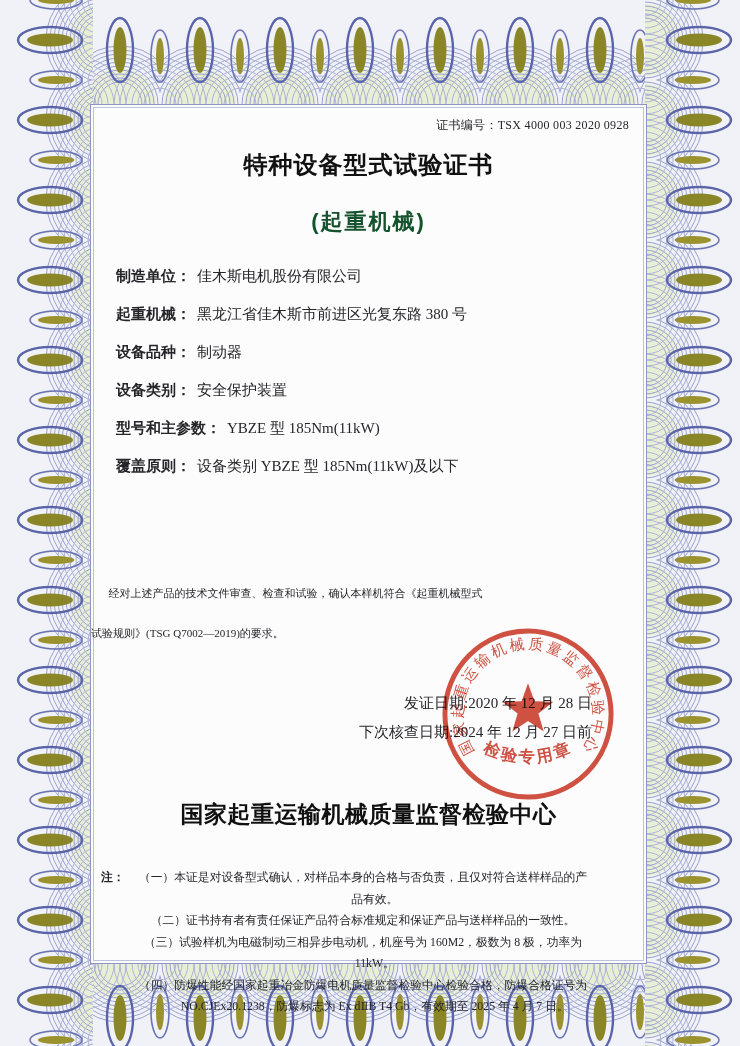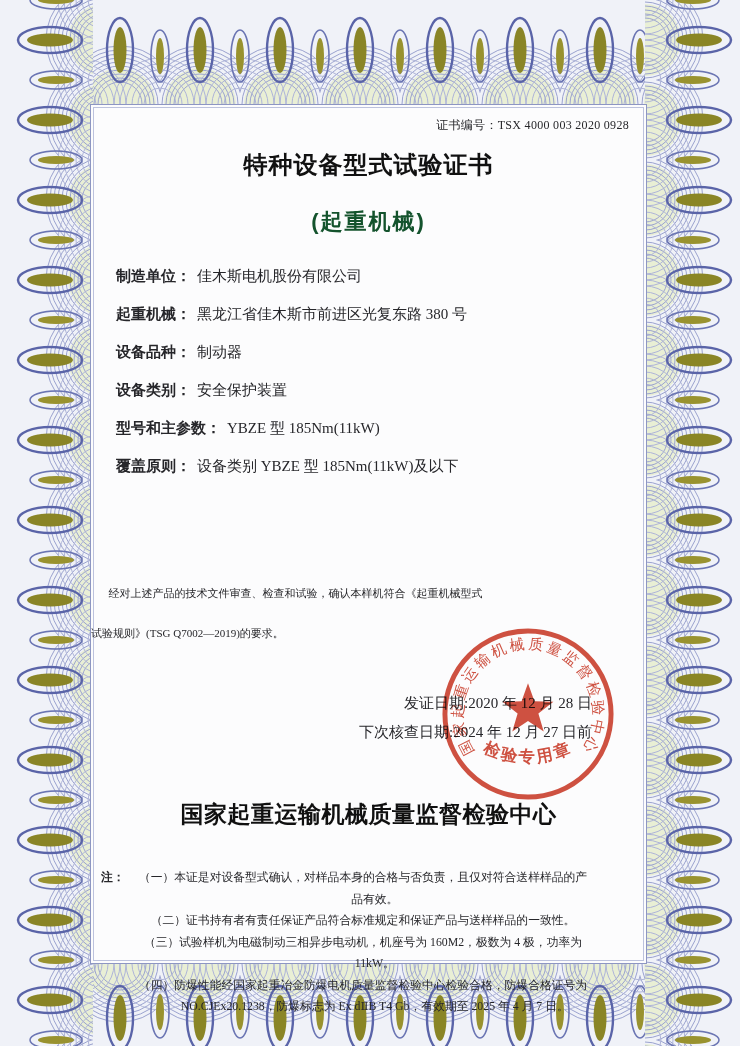--- a/index.html
+++ b/index.html
@@ -156,19 +156,19 @@
       </text>
     </svg>
 
     <div class="issuer">国家起重运输机械质量监督检验中心</div>
 
     <div class="notes">
       <div class="notes-label">注：</div>
       <div class="notes-items">
         <div class="note">（一）本证是对设备型式确认，对样品本身的合格与否负责，且仅对符合送样样品的产品有效。</div>
         <div class="note">（二）证书持有者有责任保证产品符合标准规定和保证产品与送样样品的一致性。</div>
-        <div class="note">（三）试验样机为电磁制动三相异步电动机，机座号为 160M2，极数为 4 极，功率为 11kW。</div>
+        <div class="note">（三）试验样机为电磁制动三相异步电动机，机座号为 160M2，极数为 8 极，功率为 11kW。</div>
         <div class="note">（四）防爆性能经国家起重冶金防爆电机质量监督检验中心检验合格，防爆合格证号为 NO.CJEx20.1238，防爆标志为 Ex dⅡB T4 Gb，有效期至 2025 年 4 月 7 日。</div>
       </div>
     </div>
 
   </div>
 </div>
 
 </body></html>

